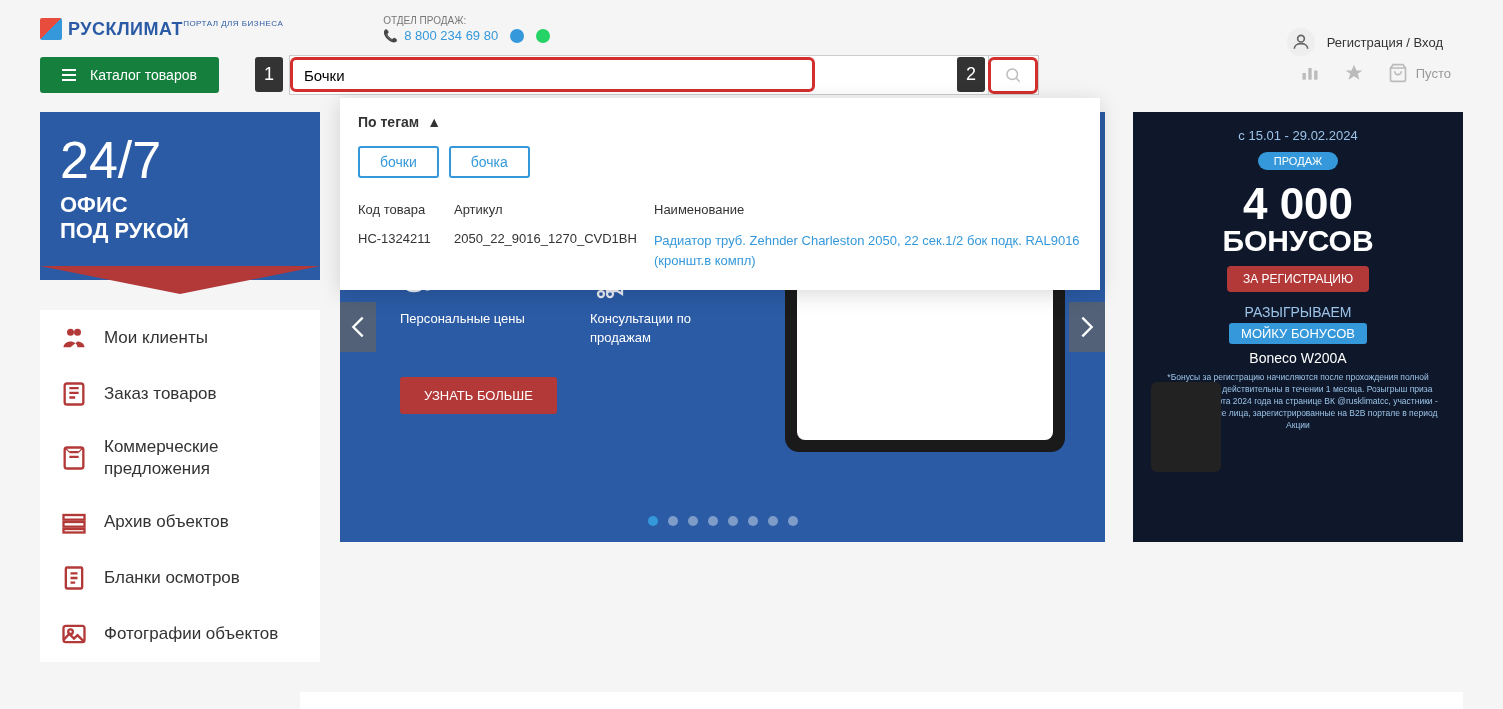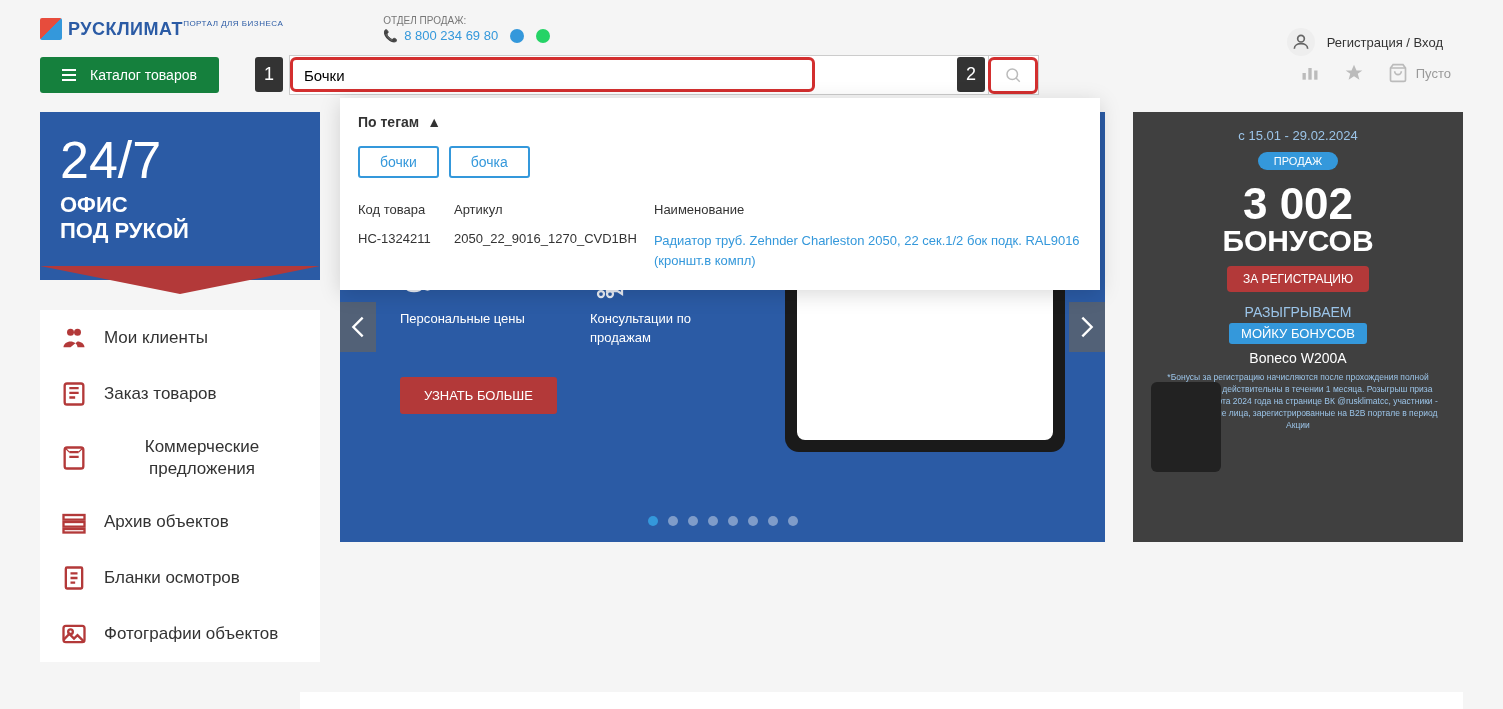--- a/index.html
+++ b/index.html
@@ -314,21 +314,20 @@
     .menu-item-icon {
       width: 28px;
       height: 28px;
       flex-shrink: 0;
     }
     .menu-item-icon svg { width: 100%; height: 100%; color: #b33939; }
     .menu-item-text {
       font-size: 17px;
       color: #333;
       line-height: 1.3;
-      text-align: center;
     }
     
     
     .hero-wrapper {
       flex: 1;
       margin-left: 20px;
       position: relative;
     }
     .hero {
       background: #2b5ba5;
@@ -419,21 +418,21 @@
       border-radius: 50%;
       background: rgba(255,255,255,0.4);
     }
     .dot.active { background: #3498db; }
     
     
     .promo {
       width: 330px;
       flex-shrink: 0;
       margin-left: 28px;
-      background: #404040;
+      background: #0f172a;
       height: 430px;
       padding: 16px 18px;
       color: #fff;
       text-align: center;
       position: relative;
       overflow: hidden;
     }
     .promo-date { font-size: 13px; color: #9bc4e8; margin-bottom: 8px; }
     .promo-badge {
       background: #3498db;
@@ -711,21 +710,21 @@
         <span class="dot"></span>
         <span class="dot"></span>
         <span class="dot"></span>
       </div>
     </div>
   </div>
 
   <div class="promo">
     <div class="promo-date">с 15.01 - 29.02.2024</div>
     <div class="promo-badge">ПРОДАЖ</div>
-    <div class="promo-3000">3 002</div>
+    <div class="promo-3000">4 000</div>
     <div class="promo-bonus">БОНУСОВ</div>
     <div class="promo-reg-btn">ЗА РЕГИСТРАЦИЮ</div>
     <div class="promo-draw">РАЗЫГРЫВАЕМ</div>
     <div class="promo-washer">МОЙКУ БОНУСОВ</div>
     <div class="promo-model">Boneco W200A</div>
     <div class="promo-product"></div>
     <div class="promo-fine">*Бонусы за регистрацию начисляются после прохождения полной регистрации и действительны в течении 1 месяца. Розыгрыш приза состоится 1 марта 2024 года на странице ВК @rusklimatcc, участники - все юридические лица, зарегистрированные на В2В портале в период Акции</div>
   </div>
 </div>
 

